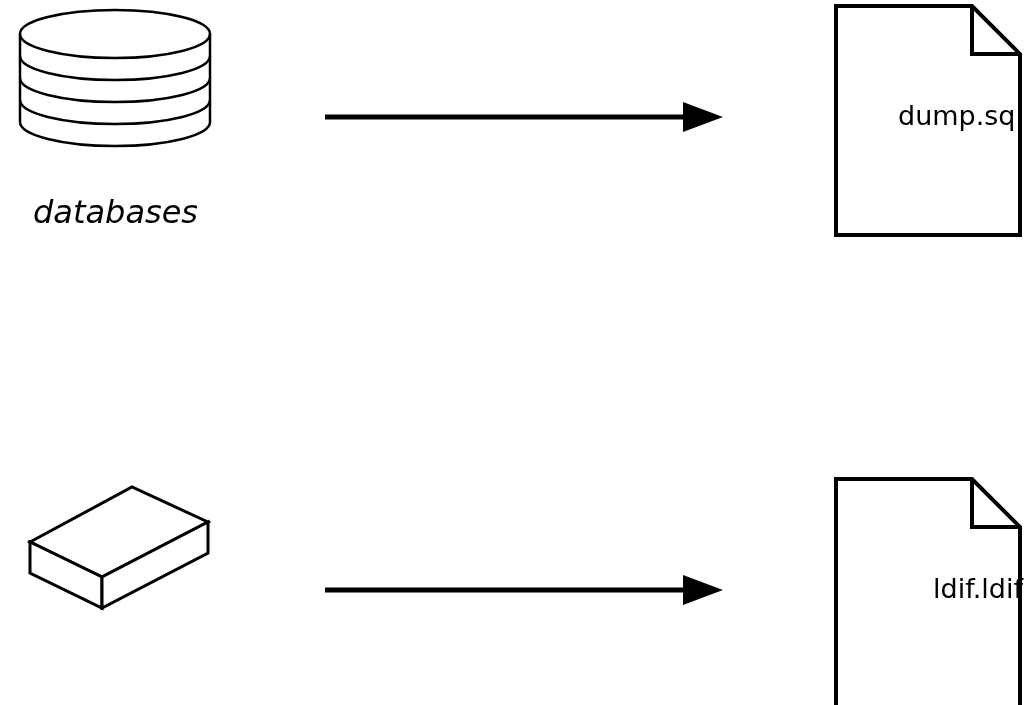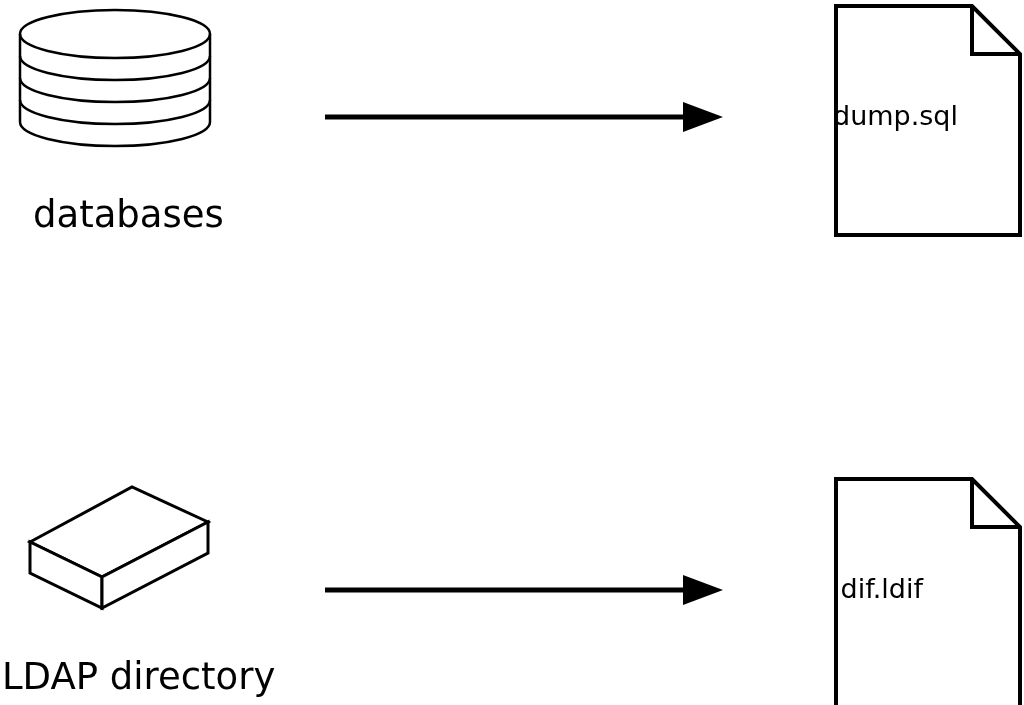--- a/index.html
+++ b/index.html
@@ -12,29 +12,30 @@
     width: 1024px;
     height: 705px;
     background: #ffffff;
     overflow: hidden;
     font-family: "DejaVu Sans", "Liberation Sans", sans-serif;
     color: #000000;
   }
   .abs { position: absolute; }
   svg { display: block; }
   .label {
-    font-size: 37px;
+    font-size: 32px;
     line-height: 1.2;
     white-space: nowrap;
+    font-style: italic;
   }
   .file-label {
     font-size: 27px;
     line-height: 1.2;
     width: 190px;
-    text-align: left;
+    text-align: right;
     white-space: nowrap;
   }
 </style>
 </head>
 <body>
 
 <div id="canvas">
 
   <svg class="abs" style="left:15px; top:4px;" width="200" height="145" viewBox="0 0 200 145">
     <g fill="none" stroke="#000000" stroke-width="2.5">
@@ -61,21 +62,20 @@
   <div class="abs file-label" style="left:833px; top:100px;">dump.sql</div>
 
   <svg class="abs" style="left:20px; top:478px;" width="195" height="135" viewBox="0 0 195 135">
     <g fill="#ffffff" stroke="#000000" stroke-width="3" stroke-linejoin="miter">
       <path d="M10,64 L112,9 L188,44 L82,99 Z"></path>
       <path d="M10,64 L10,95 L82,130 L82,99 Z"></path>
       <path d="M82,99 L82,130 L188,75 L188,44 Z"></path>
     </g>
   </svg>
 
-  <div class="abs label" style="left:2px; top:655px;">LDAP directory</div>
 
   <svg class="abs" style="left:323px; top:572px;" width="400" height="36" viewBox="0 0 400 36">
     <line x1="2" y1="18" x2="366" y2="18" stroke="#000000" stroke-width="5"></line>
     <path d="M360,3 L400,18 L360,33 Z" fill="#000000"></path>
   </svg>
 
   <svg class="abs" style="left:833px; top:476px;" width="190" height="235" viewBox="0 0 190 235">
     <path d="M3,3 H139 L187,51 V232 H3 Z" fill="#ffffff" stroke="#000000" stroke-width="4" stroke-linejoin="miter"></path>
     <path d="M139,3 V51 H187" fill="none" stroke="#000000" stroke-width="4"></path>
   </svg>

